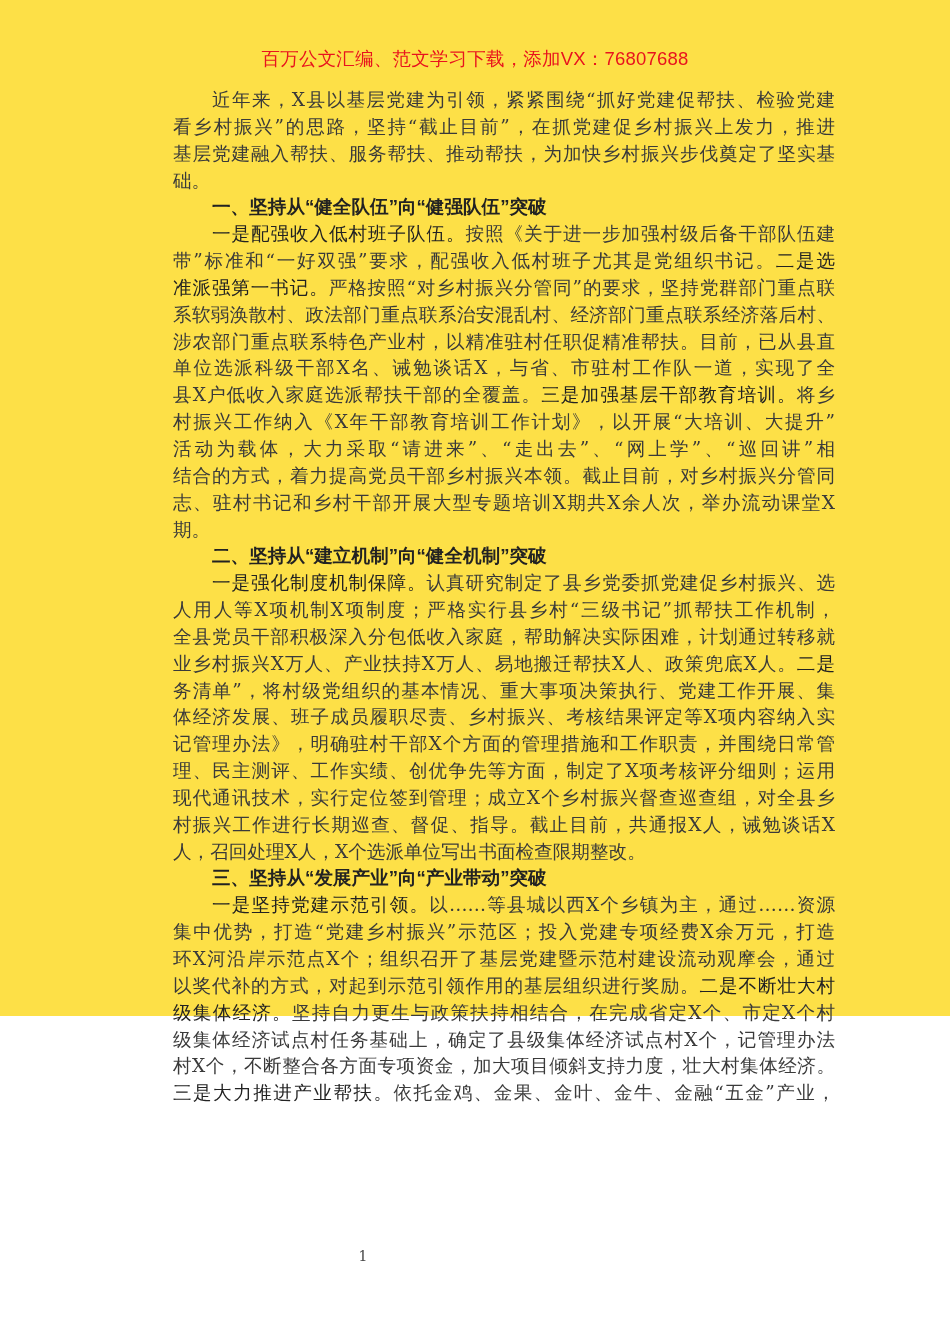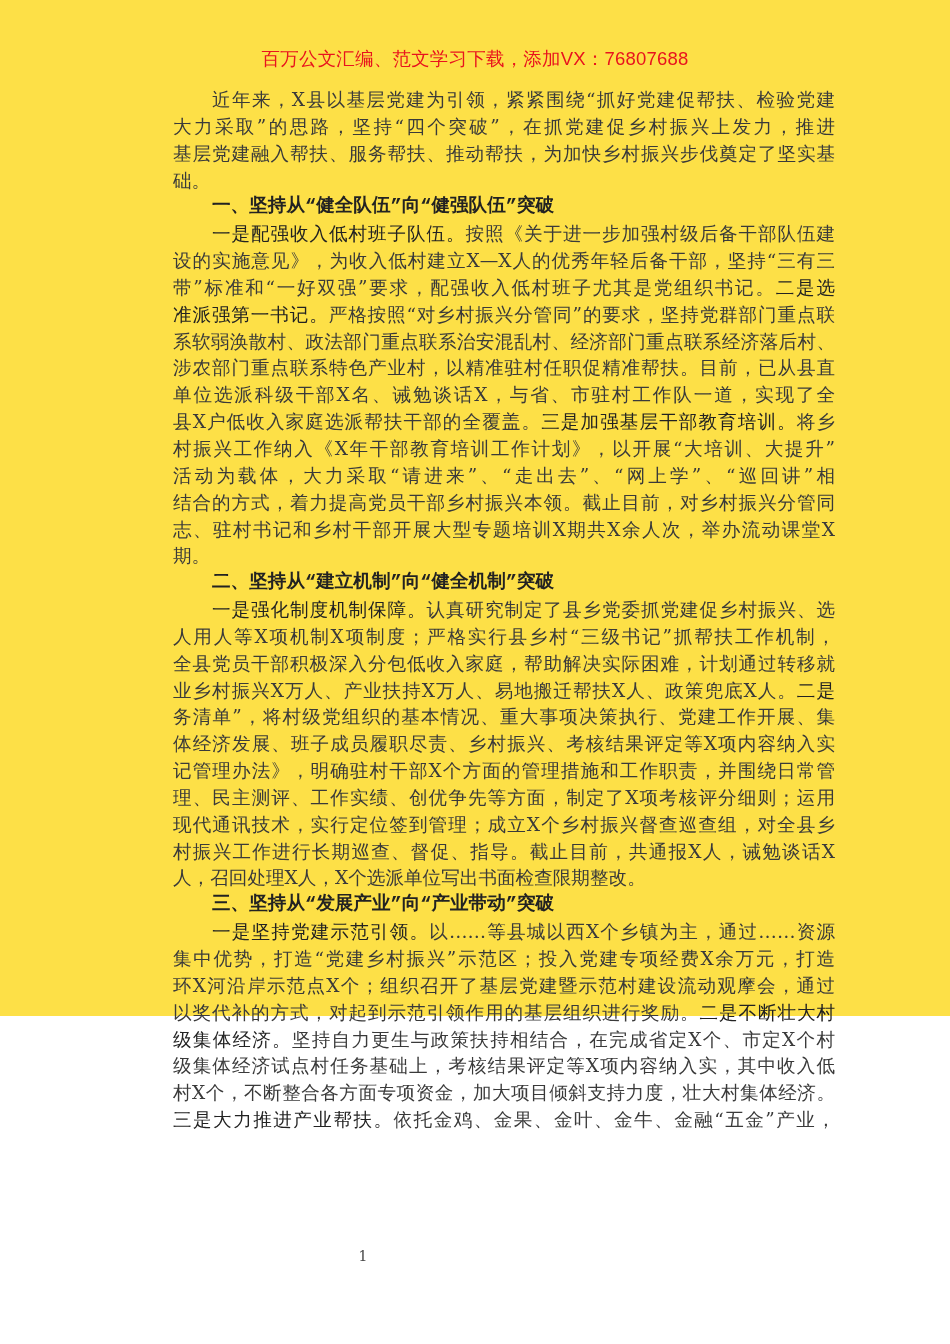--- a/index.html
+++ b/index.html
@@ -15,42 +15,41 @@
   .line {
     height:26.85px; line-height:26.85px; white-space:nowrap;
     font-family:"DejaVu Serif","Liberation Serif",serif;
     font-size:18.6px; color:#3a3a3a;
     text-align:justify; text-align-last:justify;
     overflow:visible;
   }
   .line.last { text-align-last:left; text-align:left; }
   .line.indent { padding-left:39px; }
   .line.heading {
-    font-family:Liberation Mono, monospace;
+    font-family:Liberation Sans, sans-serif;
     font-weight:bold; color:#222; text-align:left; text-align-last:left;
   }
   .b { font-family:"DejaVu Sans","Liberation Sans",sans-serif; font-weight:normal; color:#222; }
   .pageno {
     position:absolute; left:356px; top:1248px; width:14px; text-align:center;
     font-family:"DejaVu Serif","Liberation Serif",serif; font-size:14px; color:#444;
   }
 </style>
 </head>
 <body>
 
 <div class="page">
   <div class="banner">百万公文汇编、范文学习下载，添加VX：76807688</div>
   <div class="body" id="body">
       <div class="line indent"><span>近年来，X县以基层党建为引领，紧紧围绕“抓好党建促帮扶、检验党建</span></div>
-      <div class="line"><span>大力采取”的思路，坚持“四个突破”，在抓党建促乡村振兴上发力，推进</span></div>
+      <div class="line"><span>看乡村振兴”的思路，坚持“截止目前”，在抓党建促乡村振兴上发力，推进</span></div>
       <div class="line"><span>基层党建融入帮扶、服务帮扶、推动帮扶，为加快乡村振兴步伐奠定了坚实基</span></div>
       <div class="line last"><span>础。</span></div>
       <div class="line indent heading"><span>一、坚持从“健全队伍”向“健强队伍”突破</span></div>
       <div class="line indent"><span class="b">一是配强收入低村班子队伍。</span><span>按照《关于进一步加强村级后备干部队伍建</span></div>
-      <div class="line"><span>设的实施意见》，为收入低村建立X—X人的优秀年轻后备干部，坚持“三有三</span></div>
       <div class="line"><span>带”标准和“一好双强”要求，配强收入低村班子尤其是党组织书记。</span><span class="b">二是选</span></div>
       <div class="line"><span class="b">准派强第一书记。</span><span>严格按照“对乡村振兴分管同”的要求，坚持党群部门重点联</span></div>
       <div class="line"><span>系软弱涣散村、政法部门重点联系治安混乱村、经济部门重点联系经济落后村、</span></div>
       <div class="line"><span>涉农部门重点联系特色产业村，以精准驻村任职促精准帮扶。目前，已从县直</span></div>
       <div class="line"><span>单位选派科级干部X名、诫勉谈话X，与省、市驻村工作队一道，实现了全</span></div>
       <div class="line"><span>县X户低收入家庭选派帮扶干部的全覆盖。</span><span class="b">三是加强基层干部教育培训。</span><span>将乡</span></div>
       <div class="line"><span>村振兴工作纳入《X年干部教育培训工作计划》，以开展“大培训、大提升”</span></div>
       <div class="line"><span>活动为载体，大力采取“请进来”、“走出去”、“网上学”、“巡回讲”相</span></div>
       <div class="line"><span>结合的方式，着力提高党员干部乡村振兴本领。截止目前，对乡村振兴分管同</span></div>
       <div class="line"><span>志、驻村书记和乡村干部开展大型专题培训X期共X余人次，举办流动课堂X</span></div>
@@ -66,18 +65,18 @@
       <div class="line"><span>理、民主测评、工作实绩、创优争先等方面，制定了X项考核评分细则；运用</span></div>
       <div class="line"><span>现代通讯技术，实行定位签到管理；成立X个乡村振兴督查巡查组，对全县乡</span></div>
       <div class="line"><span>村振兴工作进行长期巡查、督促、指导。截止目前，共通报X人，诫勉谈话X</span></div>
       <div class="line last"><span>人，召回处理X人，X个选派单位写出书面检查限期整改。</span></div>
       <div class="line indent heading"><span>三、坚持从“发展产业”向“产业带动”突破</span></div>
       <div class="line indent"><span class="b">一是坚持党建示范引领。</span><span>以……等县城以西X个乡镇为主，通过……资源</span></div>
       <div class="line"><span>集中优势，打造“党建乡村振兴”示范区；投入党建专项经费X余万元，打造</span></div>
       <div class="line"><span>环X河沿岸示范点X个；组织召开了基层党建暨示范村建设流动观摩会，通过</span></div>
       <div class="line"><span>以奖代补的方式，对起到示范引领作用的基层组织进行奖励。</span><span class="b">二是不断壮大村</span></div>
       <div class="line"><span class="b">级集体经济。</span><span>坚持自力更生与政策扶持相结合，在完成省定X个、市定X个村</span></div>
-      <div class="line"><span>级集体经济试点村任务基础上，考核结果评定等X项内容纳入实，其中收入低</span></div>
+      <div class="line"><span>级集体经济试点村任务基础上，确定了县级集体经济试点村X个，记管理办法</span></div>
       <div class="line"><span>村X个，不断整合各方面专项资金，加大项目倾斜支持力度，壮大村集体经济。</span></div>
       <div class="line"><span class="b">三是大力推进产业帮扶。</span><span>依托金鸡、金果、金叶、金牛、金融“五金”产业，</span></div>
     </div>
   <div class="pageno">1</div>
 </div>
 
 </body></html>

